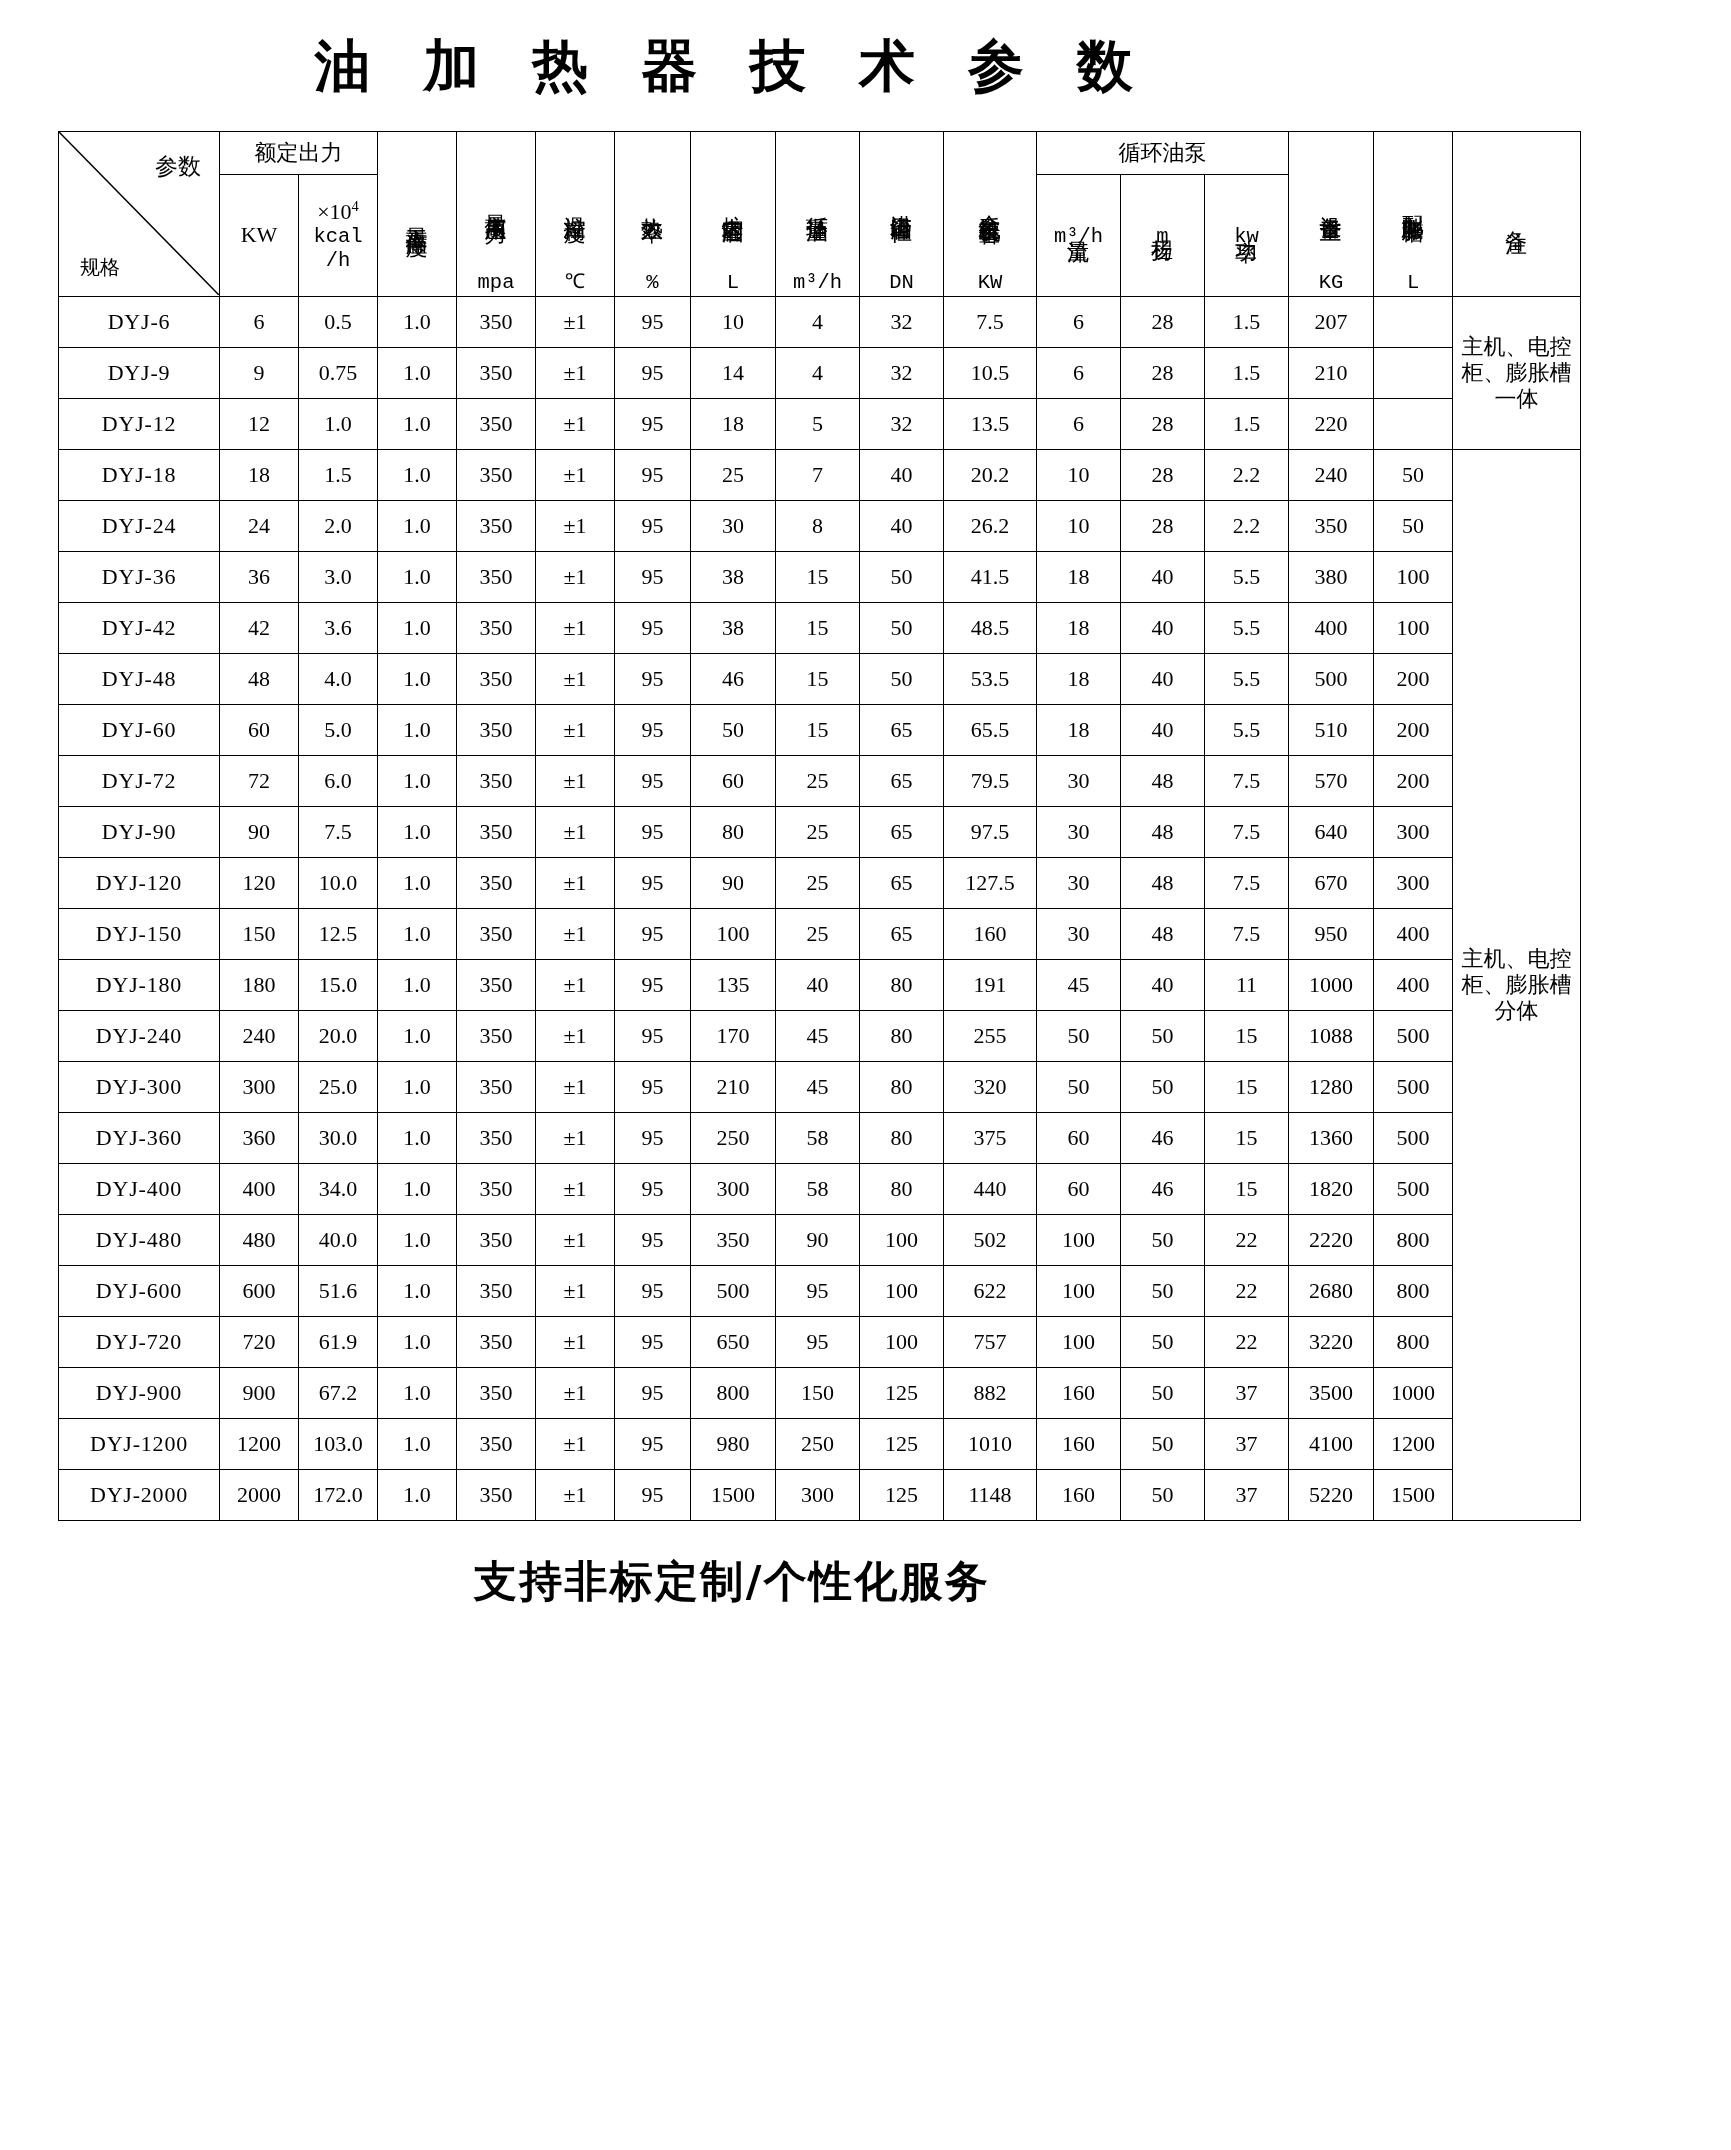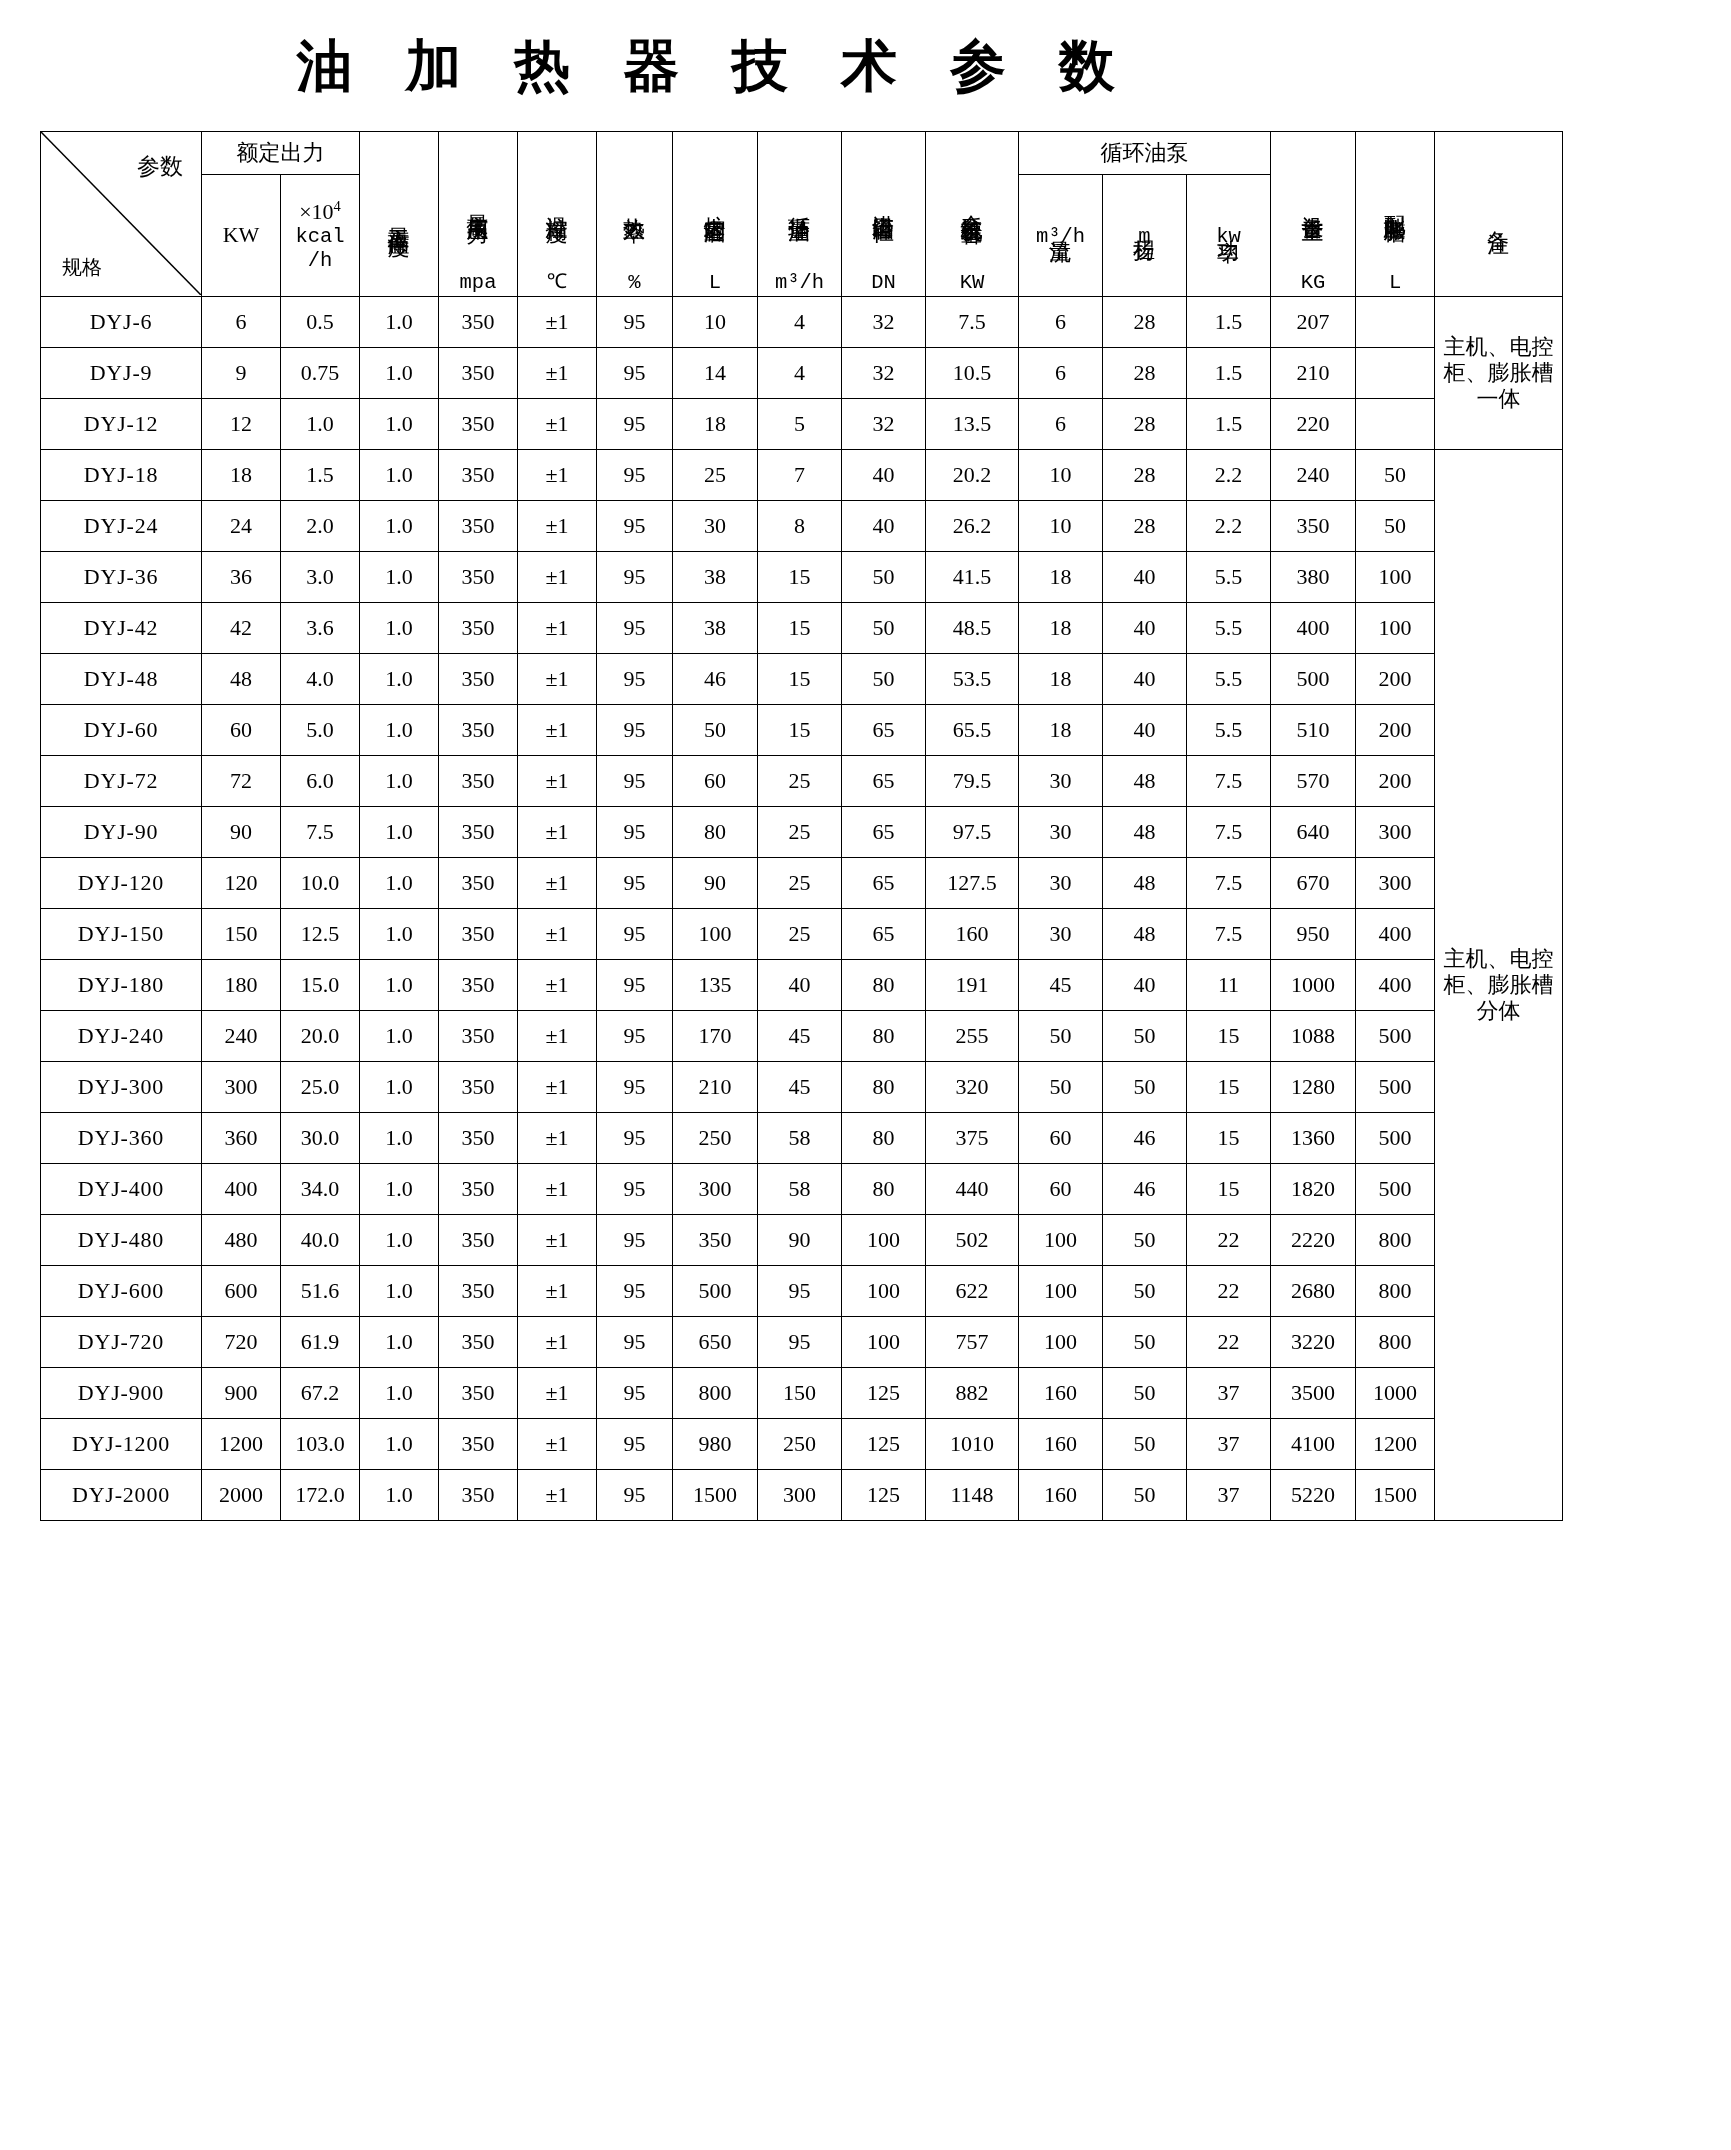--- a/index.html
+++ b/index.html
@@ -13,20 +13,21 @@
     font-family: "Liberation Serif", "DejaVu Serif", serif;
     color: #000000;
     -webkit-font-smoothing: antialiased;
   }
   .page {
     position: relative;
     width: 1428px;
     height: 2151px;
     box-sizing: border-box;
     padding: 0 40px;
+    margin-left: 18px;
   }
   .title {
     text-align: center;
     font-family: "DejaVu Sans", "Liberation Sans", sans-serif;
     font-weight: bold;
     font-size: 56px;
     letter-spacing: 16.7px;
     padding-top: 29px;
     padding-bottom: 26px;
     white-space: nowrap;
@@ -704,14 +705,15 @@
           <td class="row-cell">1148</td>
           <td class="row-cell">160</td>
           <td class="row-cell">50</td>
           <td class="row-cell">37</td>
           <td class="row-cell">5220</td>
           <td class="row-cell">1500</td>
         </tr>
       </tbody>
   </table>
 
+  <div class="footer">支持非标定制/个性化服务</div>
 </div>
 
 
 </body></html>

